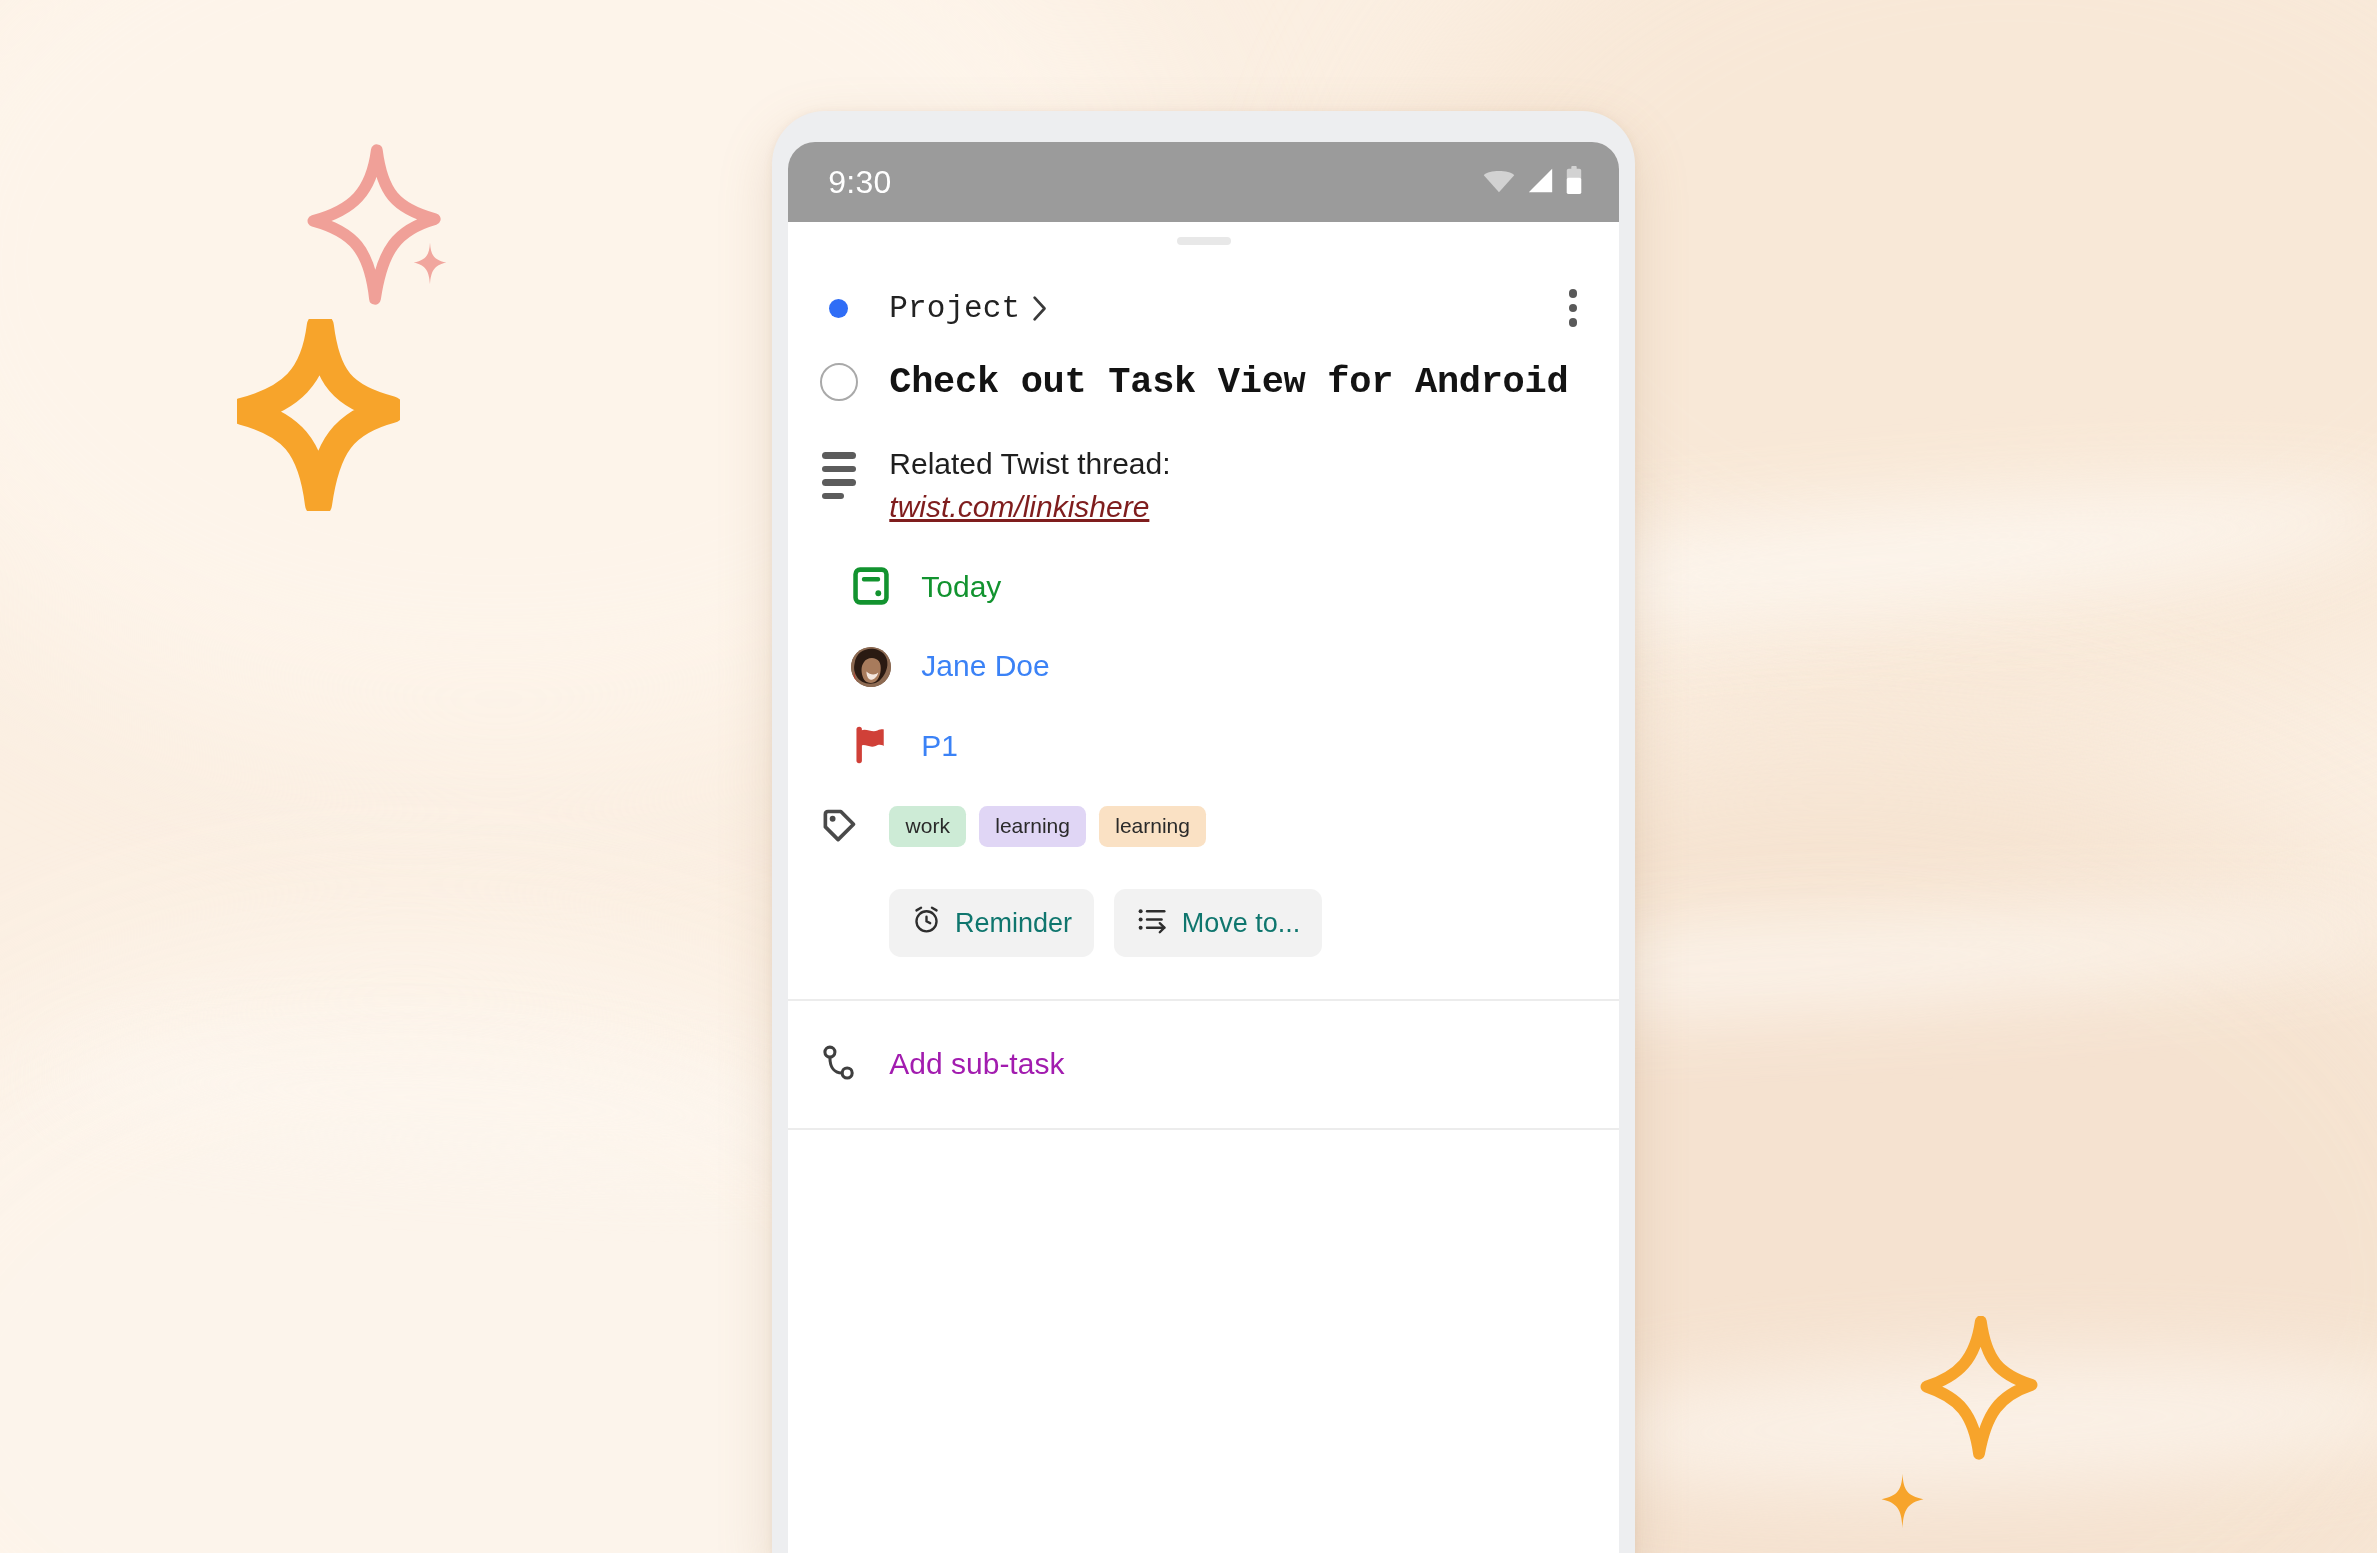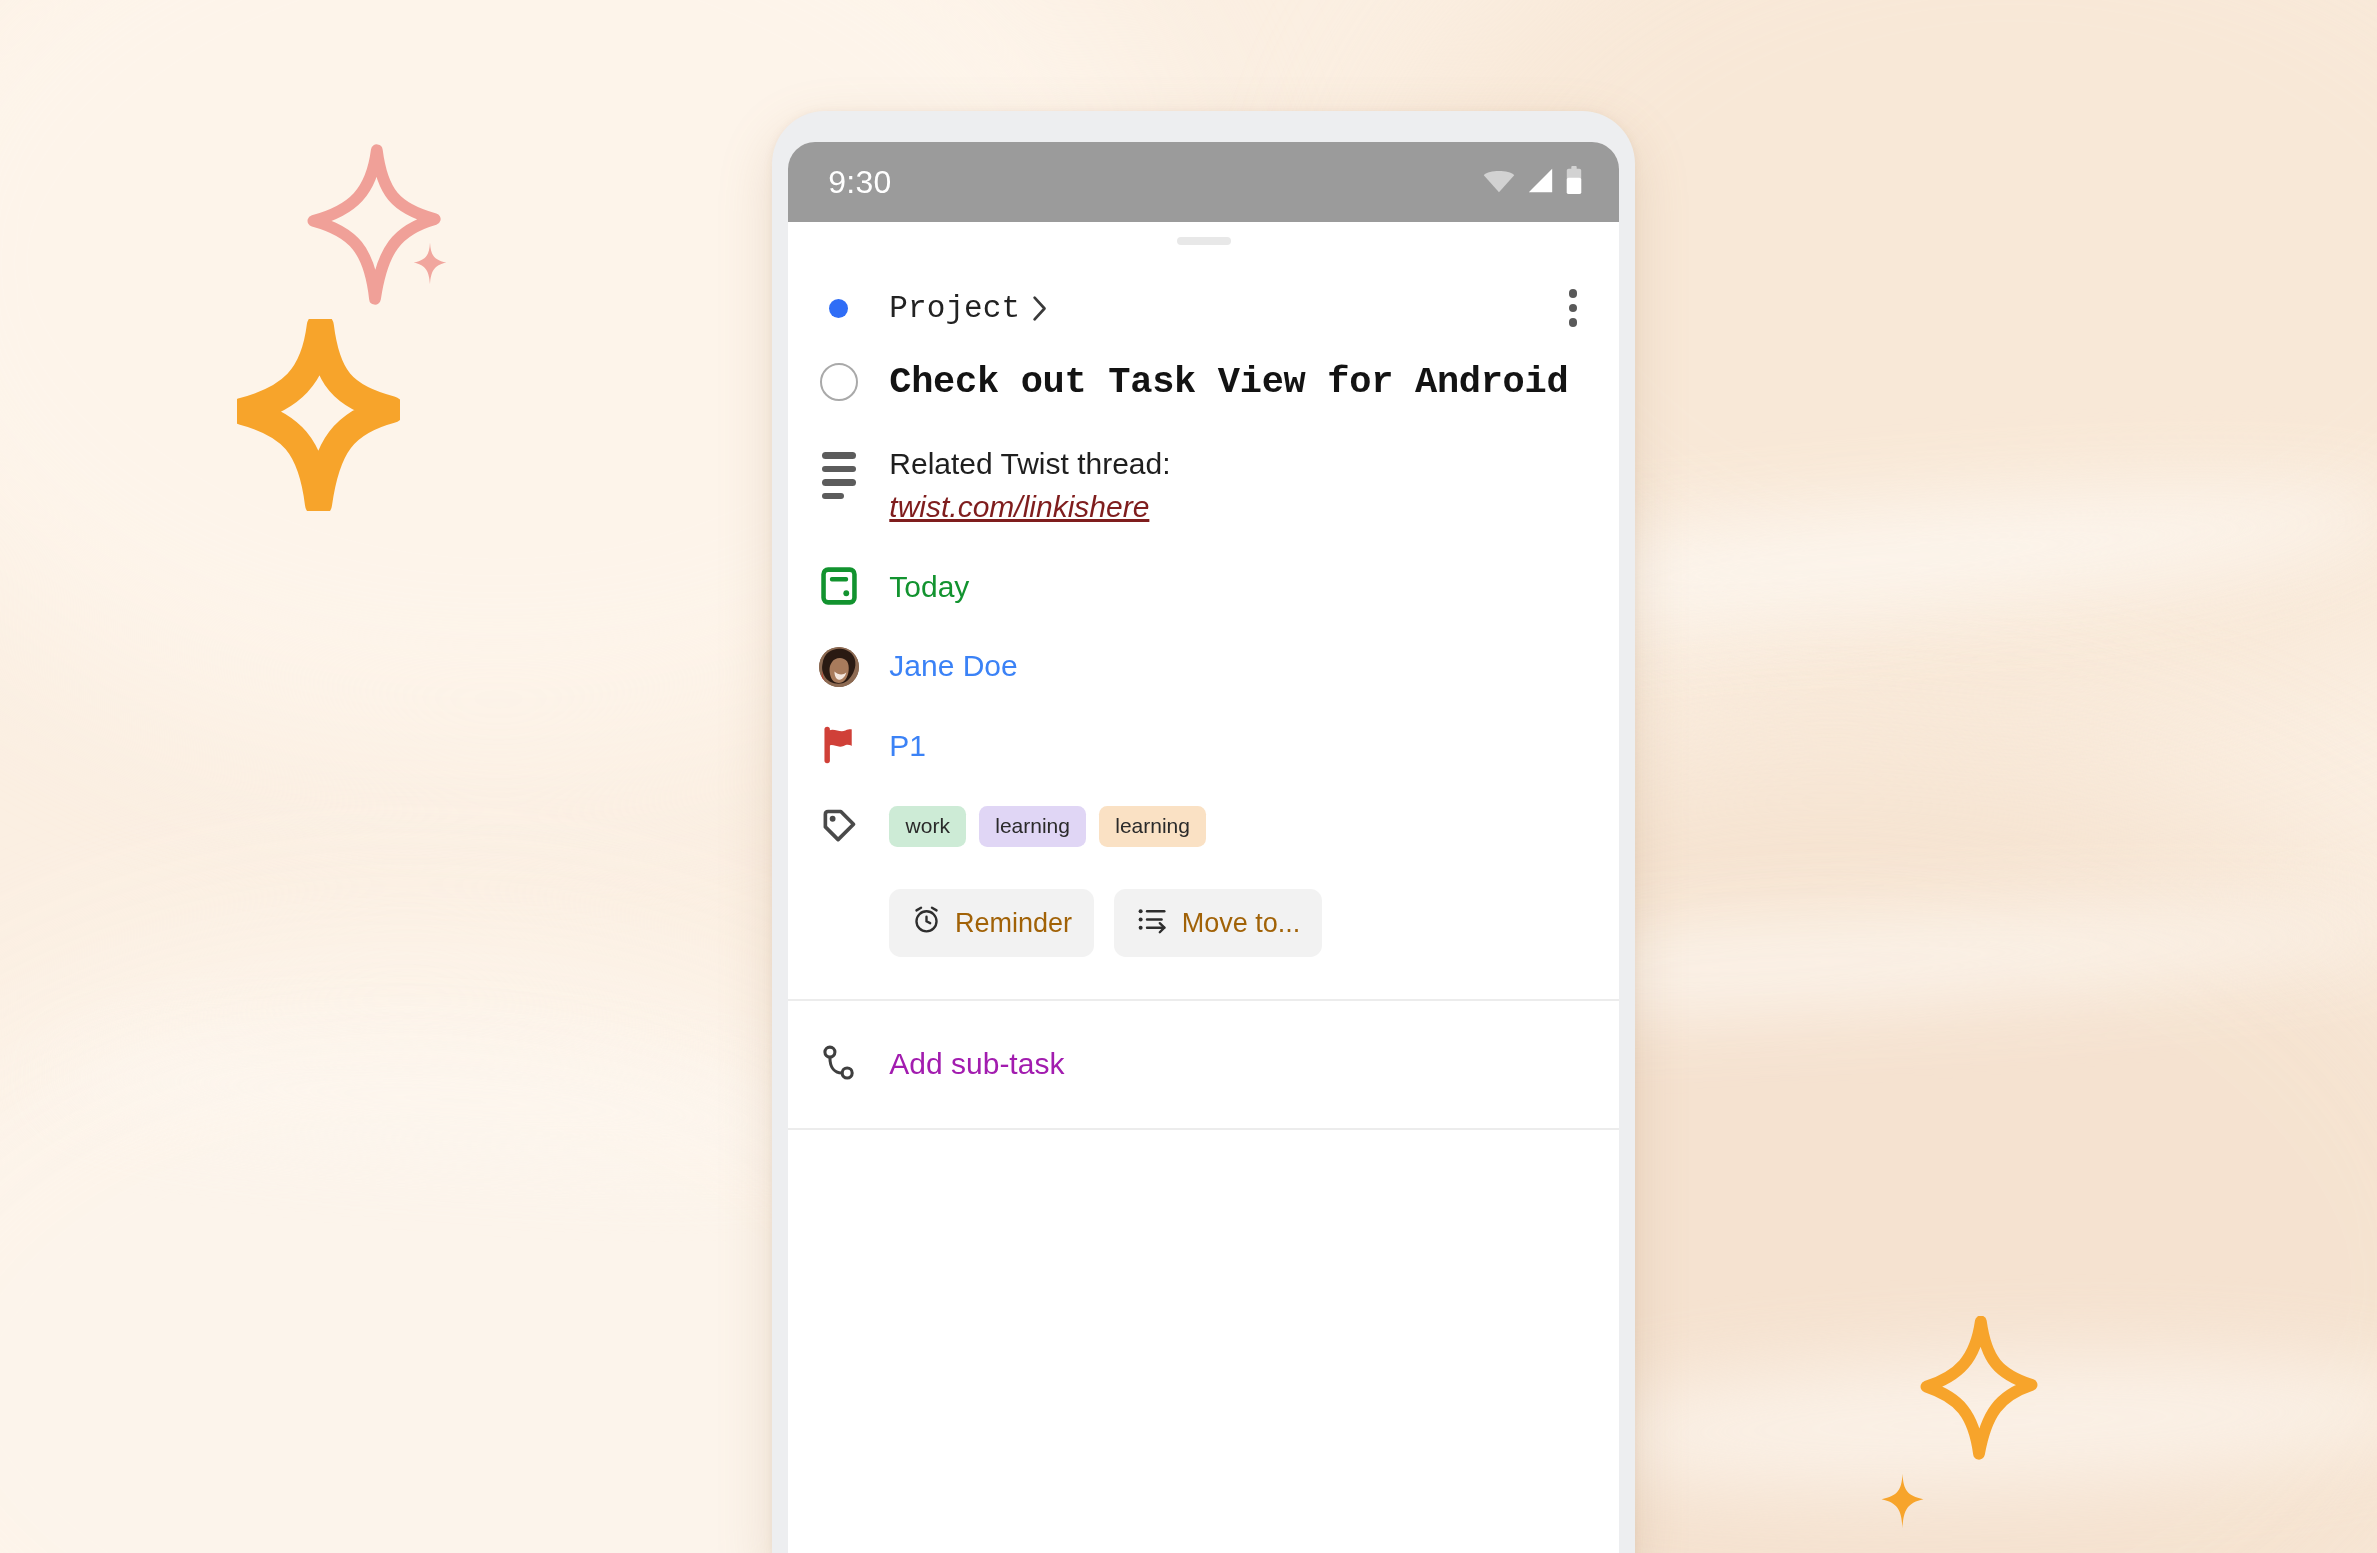--- a/index.html
+++ b/index.html
@@ -106,21 +106,21 @@
   #desc-icon span:nth-child(1){ width:34px; }
   #desc-icon span:nth-child(2){ width:34px; }
   #desc-icon span:nth-child(3){ width:34px; }
   #desc-icon span:nth-child(4){ width:22px; }
   #desc-body { font-size:30px; color:#1f1f1f; line-height:1.42; }
   #desc-link {
     color:#7f1d1d; text-decoration:underline; display:inline-block; cursor:pointer;font-style:italic;
   }
 
   
-  .meta-row { padding-top:36px; align-items:center; }
+  .meta-row { padding-top:36px; align-items:center;padding-left:32px; }
   .meta-label { font-size:30px; color:#3b82f6; }
   #due-label { color:#12932f; }
   #avatar {
     width:40px; height:40px; border-radius:50%; overflow:hidden;
     background:#7a5b46; position:relative; flex:0 0 40px;
   }
 
   
   #tags-row { padding-top:36px; align-items:center; }
   #tags { display:flex; gap:12.7px; flex-wrap:wrap; }
@@ -128,21 +128,21 @@
     font-size:21px; color:#2a2a2a; padding:9px 16.3px 11px;
     border-radius:8.2px; line-height:1; cursor:pointer;
   }
 
   
   #actions-row { padding-top:40px; padding-bottom:42px; }
   #actions { display:flex; gap:20px; }
   .chip {
     display:flex; align-items:center; gap:12.7px;
     background:#f2f2f2; border-radius:11.8px;
-    padding:15.4px 22px; font-size:27px; color:#a16207; cursor:pointer;
+    padding:15.4px 22px; font-size:27px; color:#0f766e; cursor:pointer;
   }
 
   
   .divider { height:1.8px; background:#ececec; }
   #subtask-row { padding-top:40px; padding-bottom:42px; align-items:center; }
   #subtask-label { font-size:30px; color:#a21caf; }
   #comments-section {
     display:flex; align-items:center;
     padding:42px 36px 42px 36px;
   }

